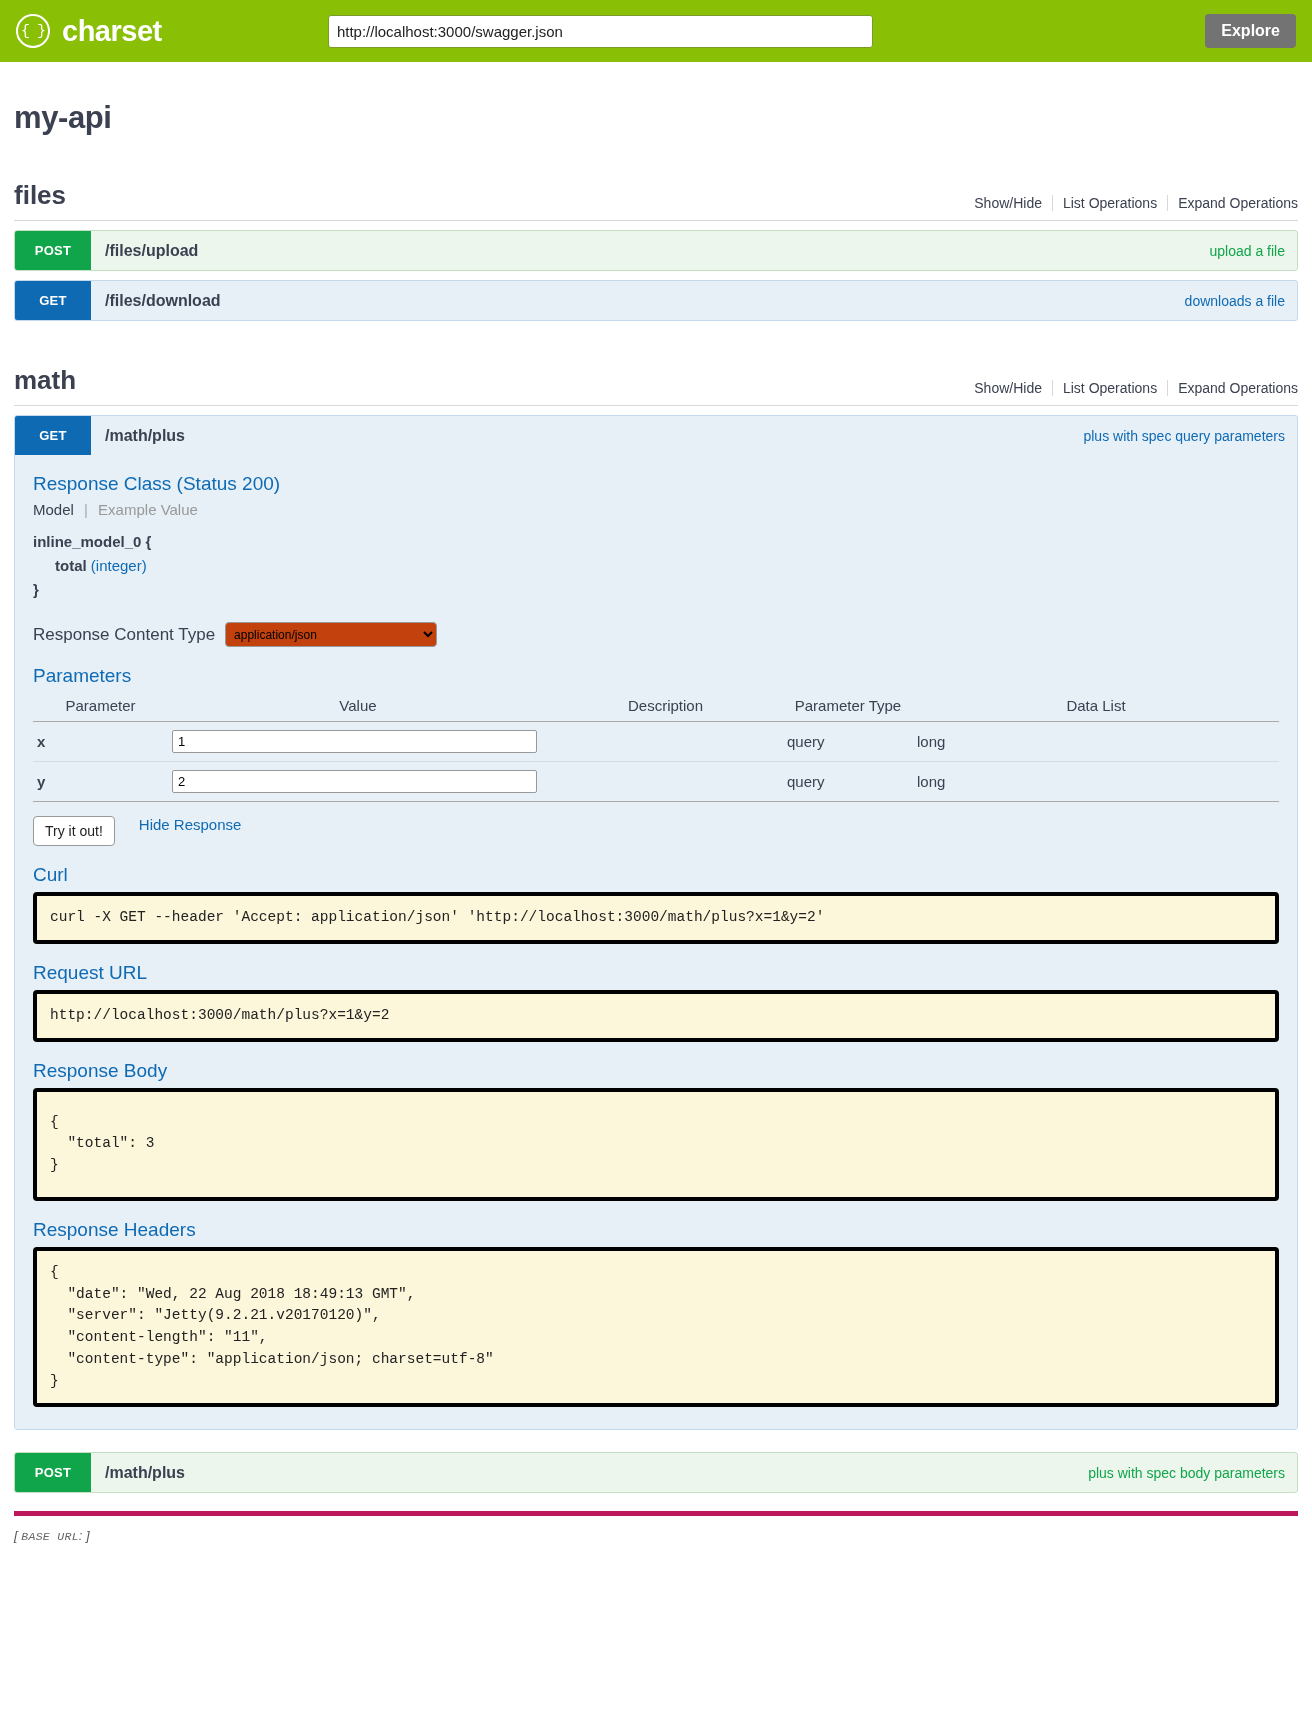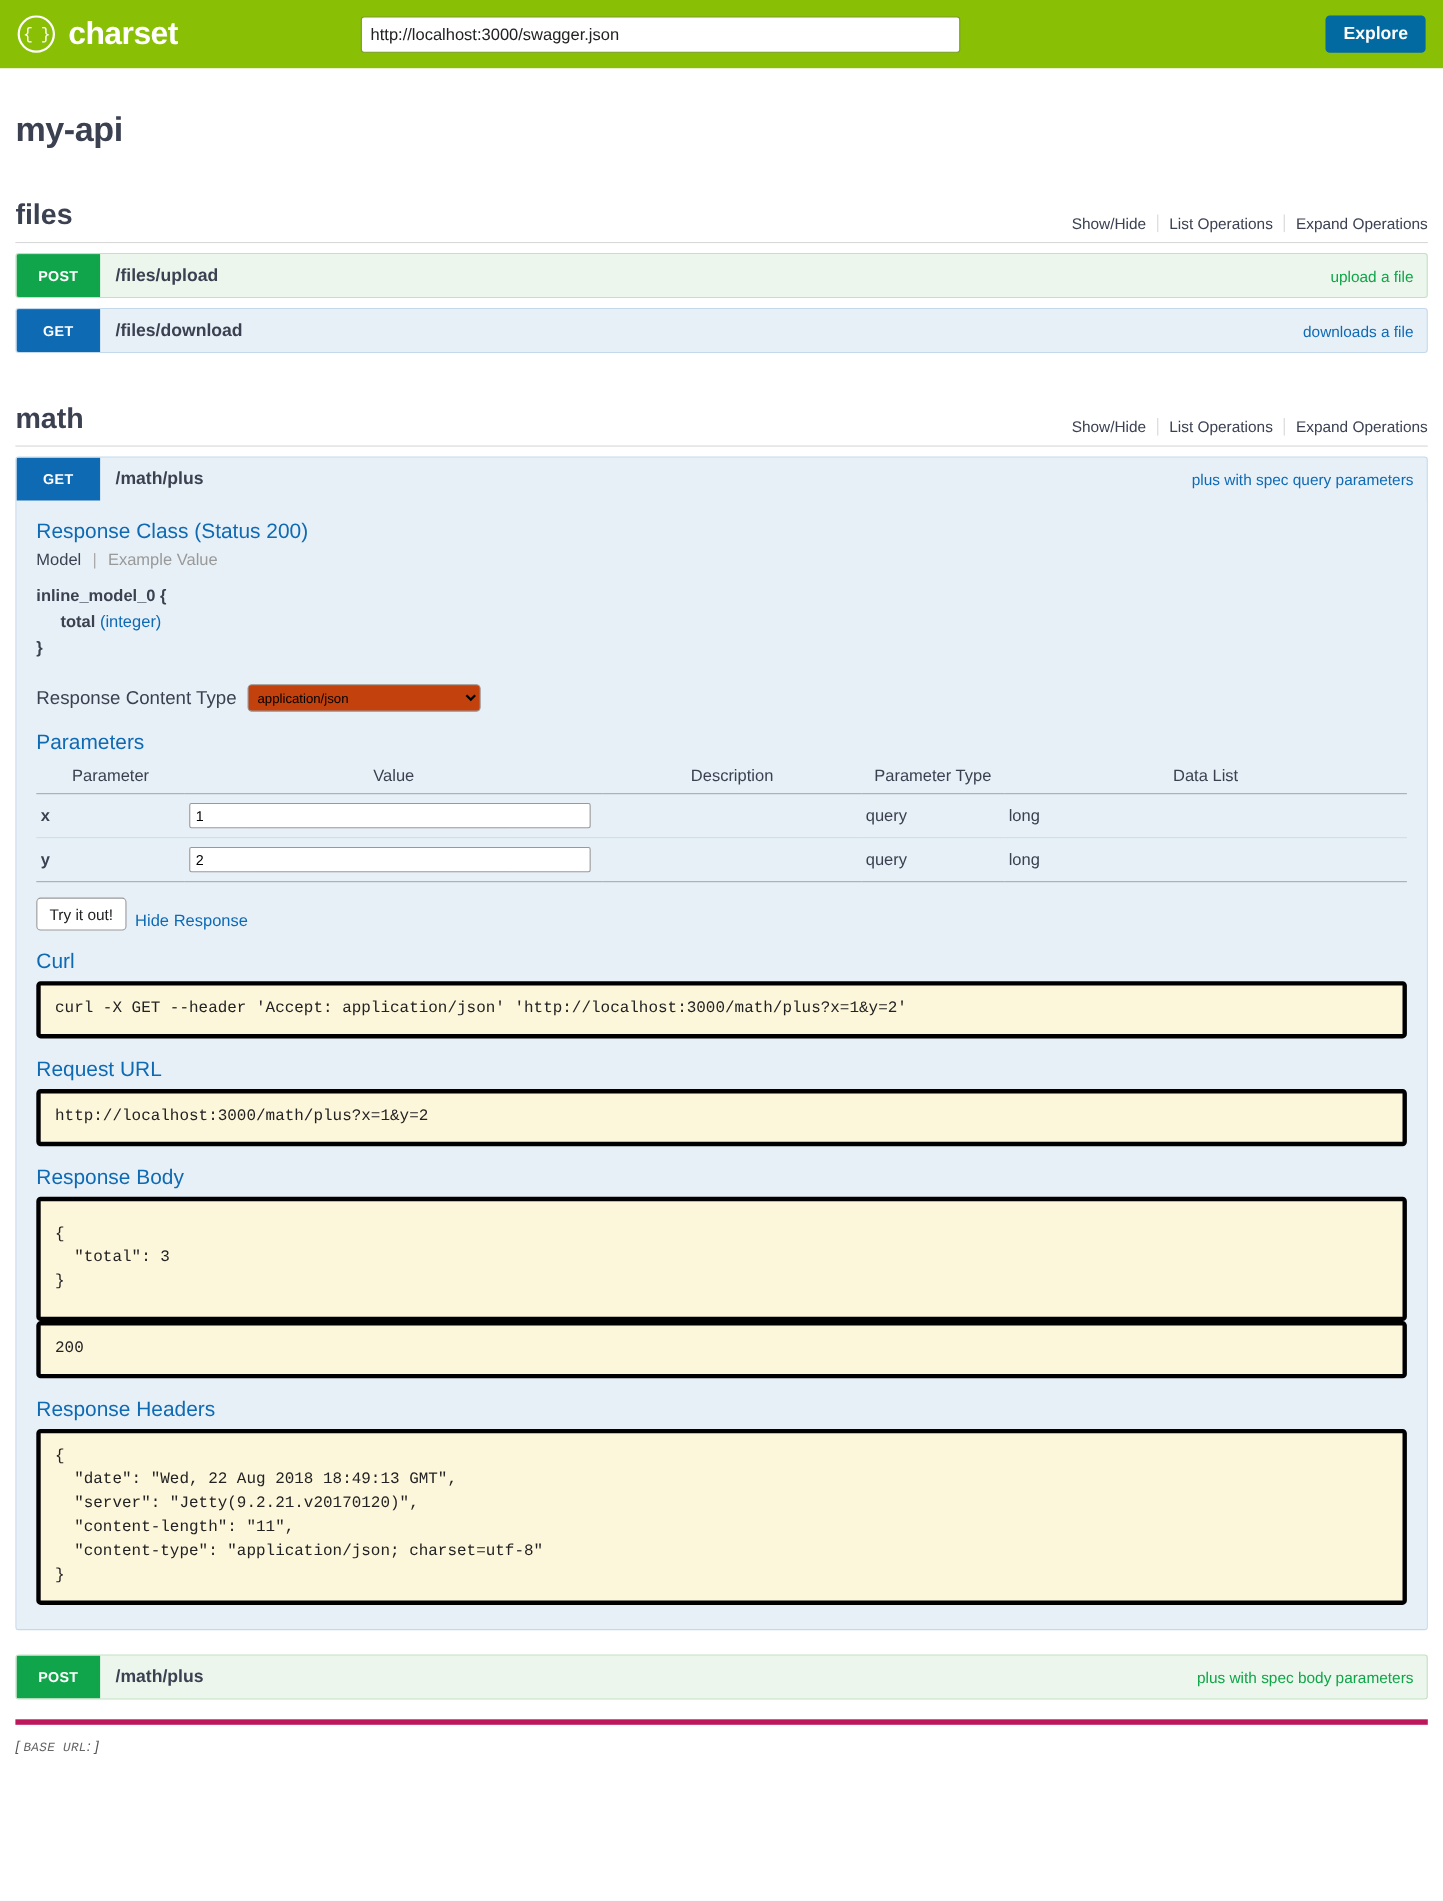--- a/index.html
+++ b/index.html
@@ -43,21 +43,21 @@
     border: 1px solid #7a9b28;
     border-radius: 3px;
     padding: 4px 8px;
     font-size: 15px;
     font-family: "Liberation Sans", sans-serif;
     color: #222;
     background: #fff;
     outline: none;
   }
   .explore-btn {
-    background: #0369a1;
+    background: #737373;
     color: #fff;
     border: none;
     border-radius: 4px;
     font-size: 16px;
     font-weight: bold;
     padding: 8px 16px;
     cursor: pointer;
     margin-left: auto;
   }
   
@@ -211,22 +211,22 @@
     height: 23px;
     border: 1px solid #999;
     border-radius: 2px;
     padding: 2px 5px;
     font-size: 13px;
     font-family: "Liberation Sans", sans-serif;
     background: #fff;
   }
   .actions-row {
     display: flex;
-    align-items: flex-end;
-    gap: 8px;
+    align-items: flex-start;
+    gap: 24px;
     margin: 14px 0 4px 0;
   }
   .try-btn {
     background: #fff;
     border: 1px solid #999;
     border-radius: 4px;
     font-size: 14px;
     padding: 6px 11px;
     cursor: pointer;
     color: #222;
@@ -385,21 +385,20 @@
         <pre class="code">curl -X GET --header 'Accept: application/json' 'http://localhost:3000/math/plus?x=1&amp;y=2'</pre>
 
         <div class="section-title">Request URL</div>
         <pre class="code">http://localhost:3000/math/plus?x=1&amp;y=2</pre>
 
         <div class="section-title">Response Body</div>
         <pre class="code tall">{
   "total": 3
 }</pre>
 
-        <pre class="code">200</pre>
 
         <div class="section-title">Response Headers</div>
         <pre class="code">{
   "date": "Wed, 22 Aug 2018 18:49:13 GMT",
   "server": "Jetty(9.2.21.v20170120)",
   "content-length": "11",
   "content-type": "application/json; charset=utf-8"
 }</pre>
       </div>
     </div>

